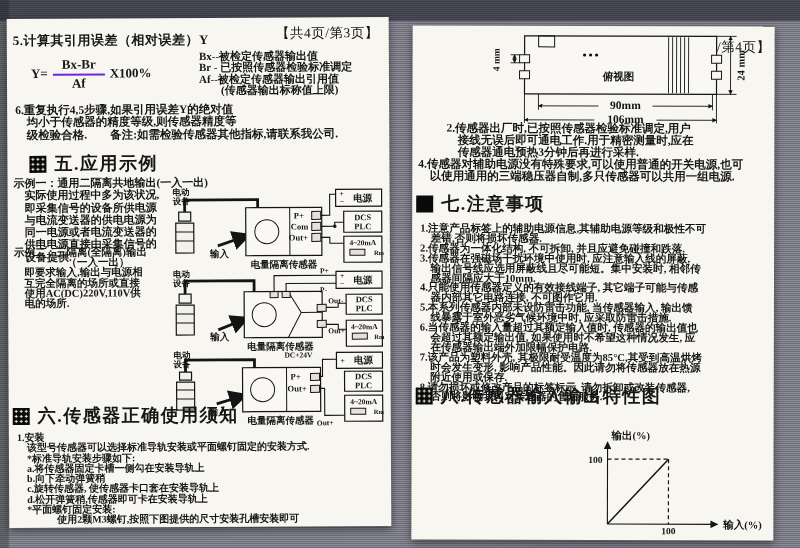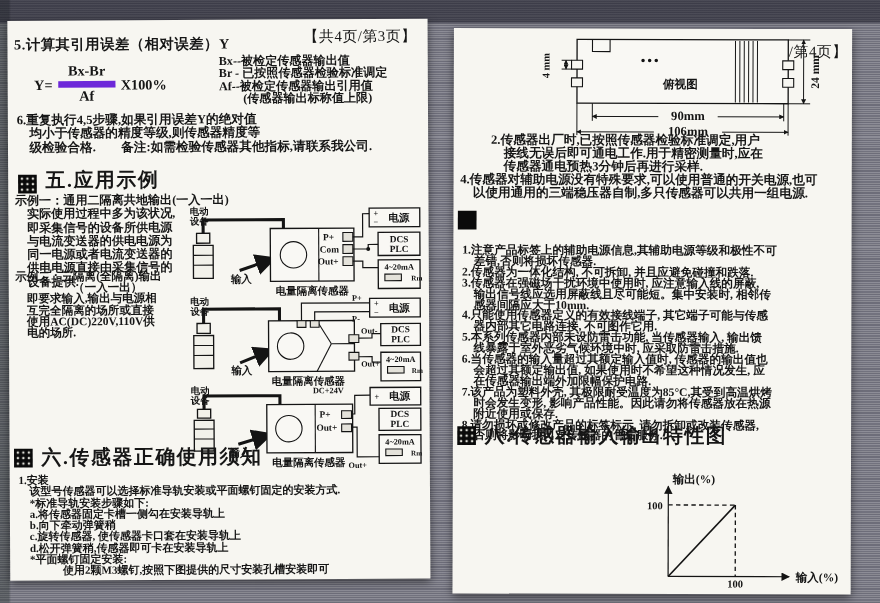--- a/index.html
+++ b/index.html
@@ -14,21 +14,21 @@
   .page-left{left:8px;top:18px;width:382px;height:509px;transform:rotate(-0.3deg);}
   .page-right{left:412px;top:26px;width:362px;height:514px;transform:rotate(0.15deg);}
   .t{position:absolute;font-weight:bold;color:#161616;}
   .pre{white-space:pre-line;}
   .badge{position:absolute;font-size:13.5px;font-weight:normal;letter-spacing:.5px;}
   .sec{position:absolute;display:flex;align-items:center;gap:8px;}
   .icon{width:17px;height:17px;background:#0a0a0a;flex:0 0 auto;}
   .icon.dotted{background-image:radial-gradient(circle,#dcdcd4 1px,transparent 1.4px);background-size:5px 5px;background-position:1px 1px;}
   .sec-t{font-size:18px;font-weight:bold;letter-spacing:1.5px;white-space:nowrap;}
   .frac{display:inline-block;text-align:center;vertical-align:-10px;margin:0 5px;}
-  .num{display:block;border-bottom:6px solid #6d28d9;padding:0 9px 1px;}
+  .num{display:block;border-bottom:2px solid #6d28d9;padding:0 9px 1px;}
   .den{display:block;padding:0 9px;}
   .diag,.draw,.chart{position:absolute;}
   svg text{font-family:"Liberation Serif","DejaVu Serif",serif;font-weight:bold;fill:#141414;}
   .s6{font-size:6.5px;}.s7{font-size:7.5px;}.s8{font-size:8.5px;}.s9{font-size:9.5px;}
   .s10{font-size:10.5px;}.s11{font-size:11.5px;}
   .mid{text-anchor:middle;}
   .ln{stroke:#141414;stroke-width:1;fill:none;}
   .dl{stroke:#141414;stroke-width:.9;fill:none;}
   .dash{stroke:#141414;stroke-width:1.2;fill:none;stroke-dasharray:4 3;}
   .wire{stroke:#141414;stroke-width:2.8;fill:none;}
@@ -66,21 +66,21 @@
 
     <div class="t pre" style="left:192px;top:33px;font-size:11px;line-height:11.3px;">Bx--被检定传感器输出值
 Br - 已按照传感器检验标准调定
 Af--被检定传感器输出引用值
 　　(传感器输出标称值上限)</div>
 
     <div class="t pre" style="left:8px;top:85px;font-size:11.5px;line-height:12.4px;">6.重复执行4,5步骤,如果引用误差Y的绝对值
 　均小于传感器的精度等级,则传感器精度等
 　级检验合格.　　备注:如需检验传感器其他指标,请联系我公司.</div>
 
-    <div class="sec" style="left:9px;top:133px;align-items:flex-end;">
+    <div class="sec" style="left:22px;top:133px;">
       <span class="icon dotted"></span>
       <span class="sec-t">五.应用示例</span>
     </div>
 
     <div class="t pre" style="left:6px;top:158px;font-size:11px;line-height:12.3px;">示例一：通用二隔离共地输出(一入一出)
 　实际使用过程中多为该状况,
 　即采集信号的设备所供电源
 　与电流变送器的供电电源为
 　同一电源或者电流变送器的
 　供电电源直接由采集信号的
@@ -271,20 +271,21 @@
     </svg>
 
     <div class="t pre" style="left:6px;top:96px;font-size:11.5px;line-height:12px;margin-left:28px;">2.传感器出厂时,已按照传感器检验标准调定,用户
 　接线无误后即可通电工作.用于精密测量时,应在
 　传感器通电预热3分钟后再进行采样.</div>
     <div class="t pre" style="left:6px;top:132px;font-size:11.5px;line-height:12px;">4.传感器对辅助电源没有特殊要求,可以使用普通的开关电源,也可
 　以使用通用的三端稳压器自制,多只传感器可以共用一组电源.</div>
 
     <div class="sec" style="left:4px;top:166px;">
       <span class="icon"></span>
+      <span class="sec-t">七.注意事项</span>
     </div>
 
     <div class="t pre" style="left:8px;top:198px;font-size:10.6px;line-height:9.9px;width:350px;">1.注意产品标签上的辅助电源信息,其辅助电源等级和极性不可
 　差错,否则将损坏传感器.
 2.传感器为一体化结构, 不可拆卸, 并且应避免碰撞和跌落.
 3.传感器在强磁场干扰环境中使用时, 应注意输入线的屏蔽,
 　输出信号线应选用屏蔽线且尽可能短。集中安装时, 相邻传
 　感器间隔应大于10mm.
 4.只能使用传感器定义的有效接线端子, 其它端子可能与传感
 　器内部其它电路连接, 不可图作它用.

